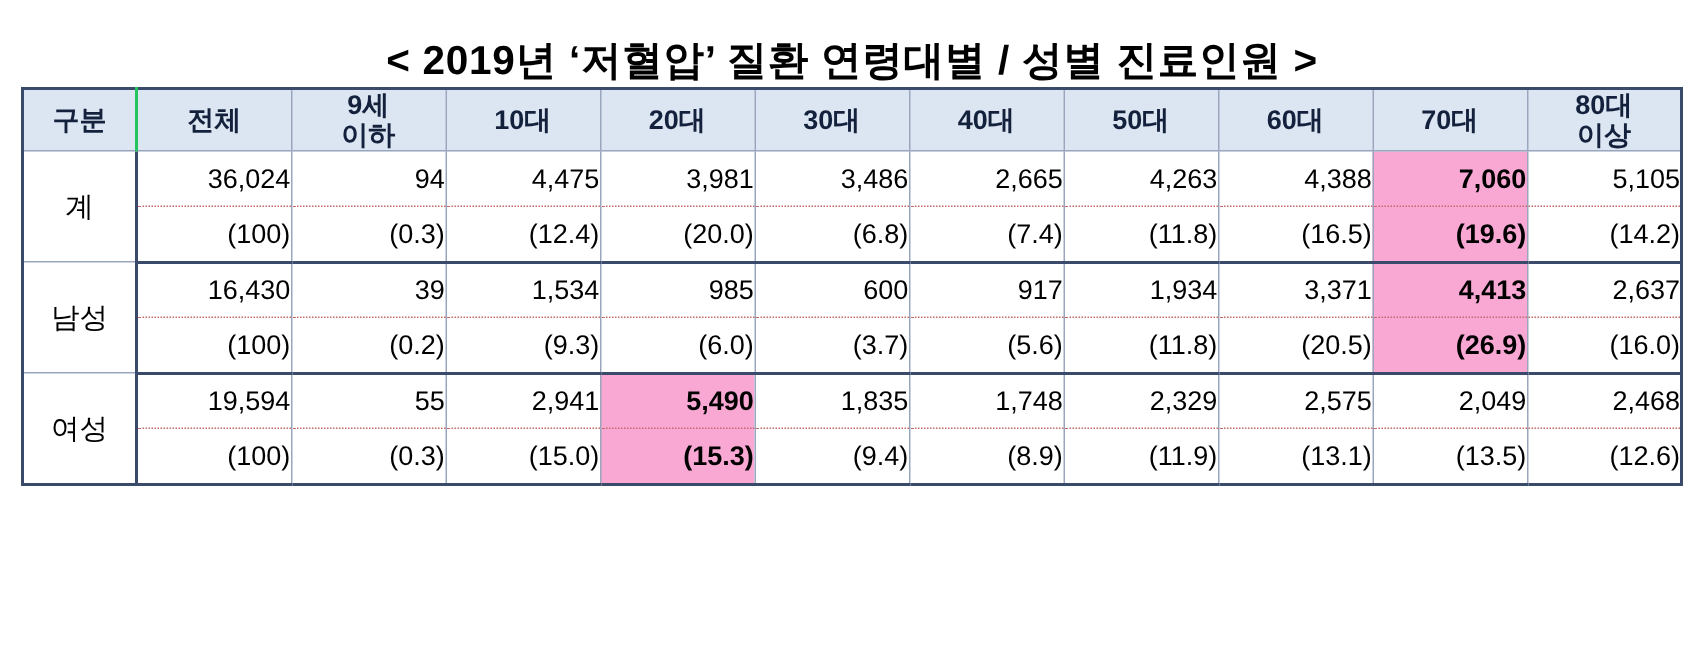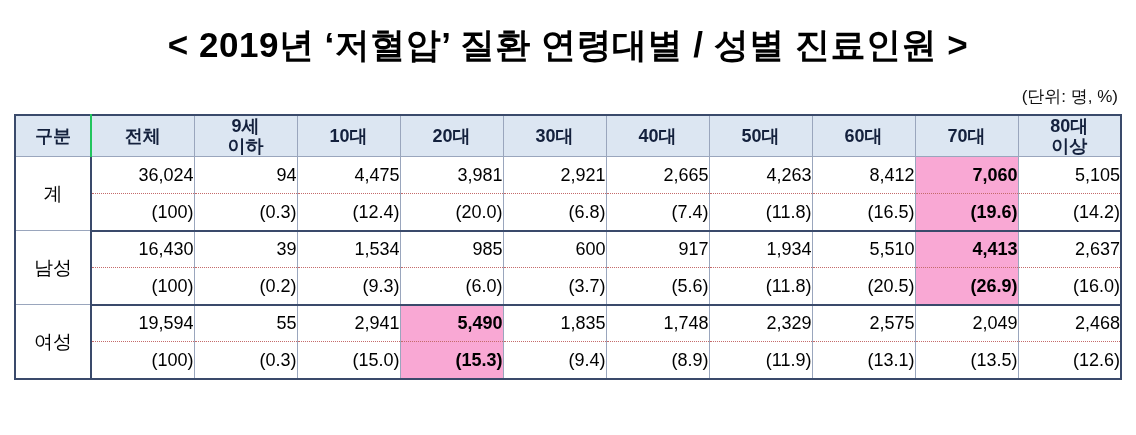--- a/index.html
+++ b/index.html
@@ -15,21 +15,21 @@
     overflow: hidden;
   }
   .page {
     position: relative;
     width: 1136px;
     height: 435px;
     box-sizing: border-box;
   }
   .title {
     text-align: center;
-    font-size: 35px;
+    font-size: 27px;
     font-weight: bold;
     letter-spacing: 0.5px;
     margin-top: 22px;
     margin-bottom: 0;
     color: #000;
   }
   .unit {
     text-align: right;
     font-size: 17px;
     padding-right: 18px;
@@ -101,21 +101,20 @@
   col.c0 { width: 76px; }
   col.cn { width: 103px; }
 </style>
 </head>
 <body>
 
 <div class="page">
 
   <div class="title">&lt; 2019년 ‘저혈압’ 질환 연령대별 / 성별 진료인원 &gt;</div>
 
-  <div class="unit">(단위: 명, %)</div>
 
   <div class="table-wrap">
     <table class="data">
       <colgroup>
         <col class="c0">
           <col class="cn">
           <col class="cn">
           <col class="cn">
           <col class="cn">
           <col class="cn">
@@ -165,24 +164,24 @@
         </tr>
       </thead>
       <tbody>
 
         <tr class="count-row">
           <td class="rowlabel" rowspan="2">계</td>
           <td>36,024</td>
           <td>94</td>
           <td>4,475</td>
           <td>3,981</td>
-          <td>2,921</td>
+          <td>3,486</td>
           <td>2,665</td>
           <td>4,263</td>
-          <td>8,412</td>
+          <td>4,388</td>
           <td class="hl">7,060</td>
           <td>5,105</td>
         </tr>
         <tr class="pct-row group-end">
           <td>(100)</td>
           <td>(0.3)</td>
           <td>(12.4)</td>
           <td>(20.0)</td>
           <td>(6.8)</td>
           <td>(7.4)</td>
@@ -194,21 +193,21 @@
 
         <tr class="count-row">
           <td class="rowlabel" rowspan="2">남성</td>
           <td>16,430</td>
           <td>39</td>
           <td>1,534</td>
           <td>985</td>
           <td>600</td>
           <td>917</td>
           <td>1,934</td>
-          <td>5,510</td>
+          <td>3,371</td>
           <td class="hl">4,413</td>
           <td>2,637</td>
         </tr>
         <tr class="pct-row group-end">
           <td>(100)</td>
           <td>(0.2)</td>
           <td>(9.3)</td>
           <td>(6.0)</td>
           <td>(3.7)</td>
           <td>(5.6)</td>

